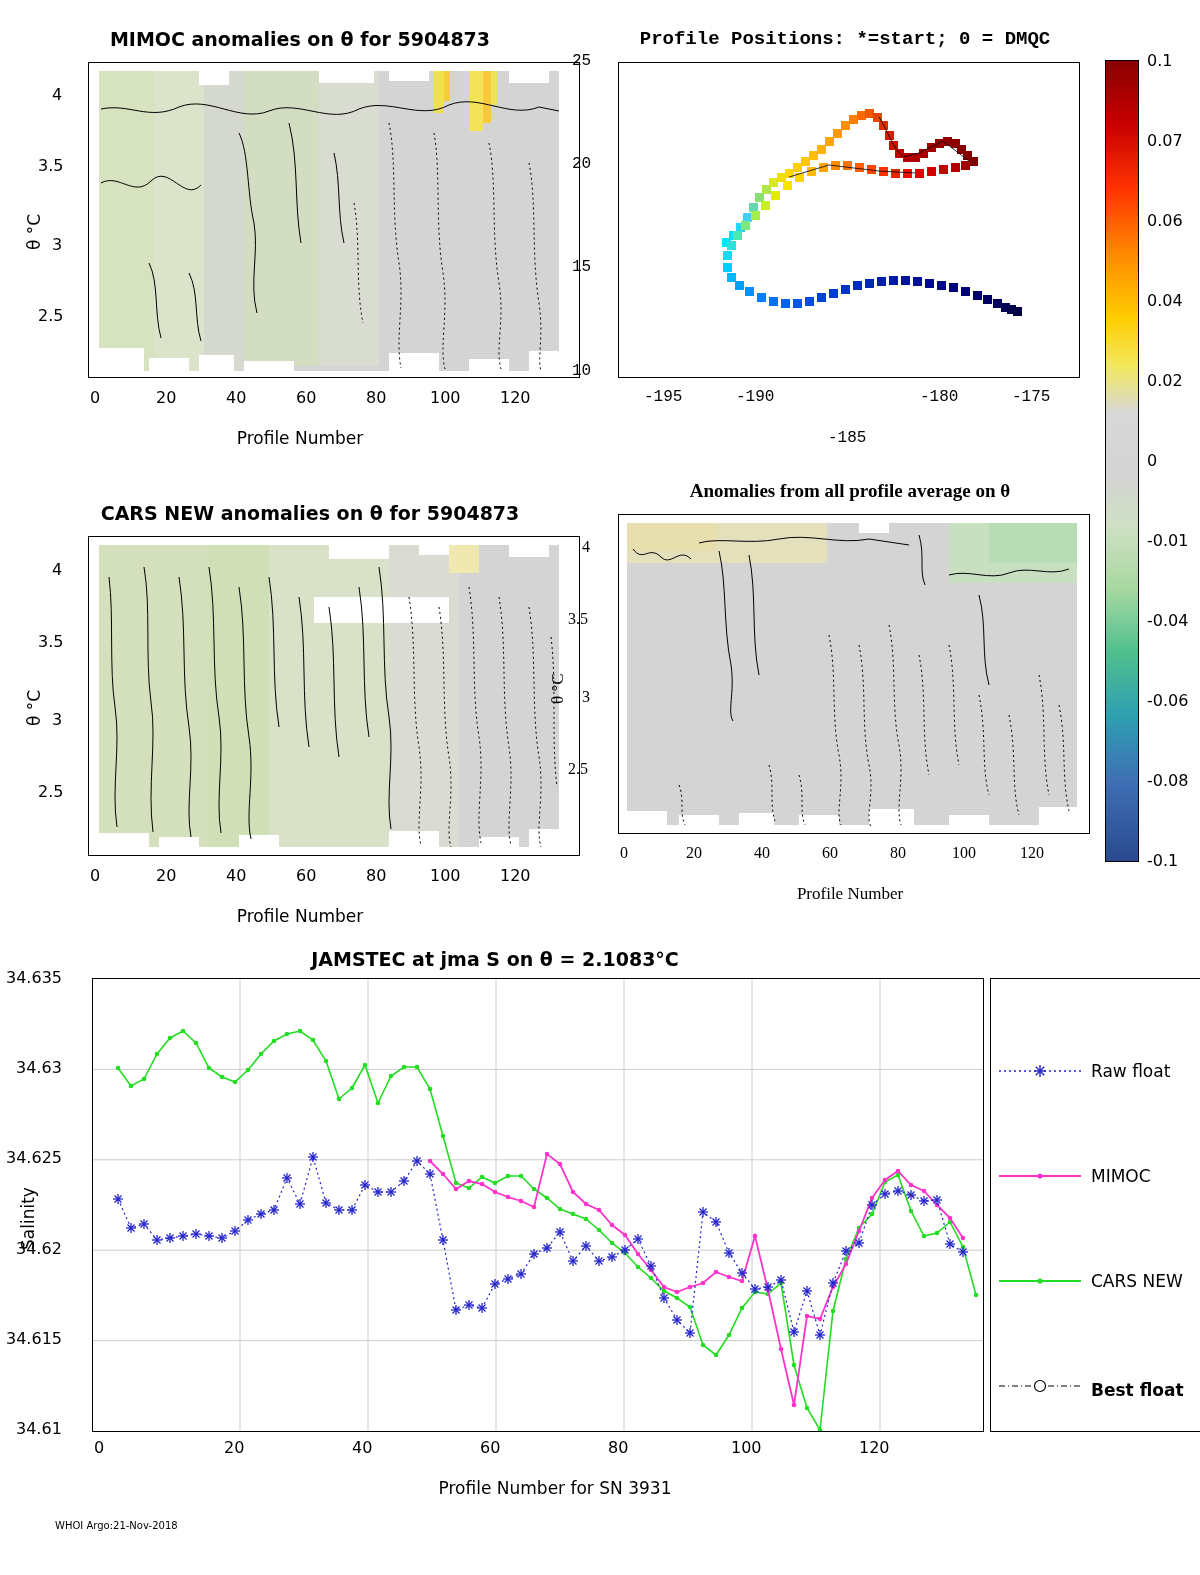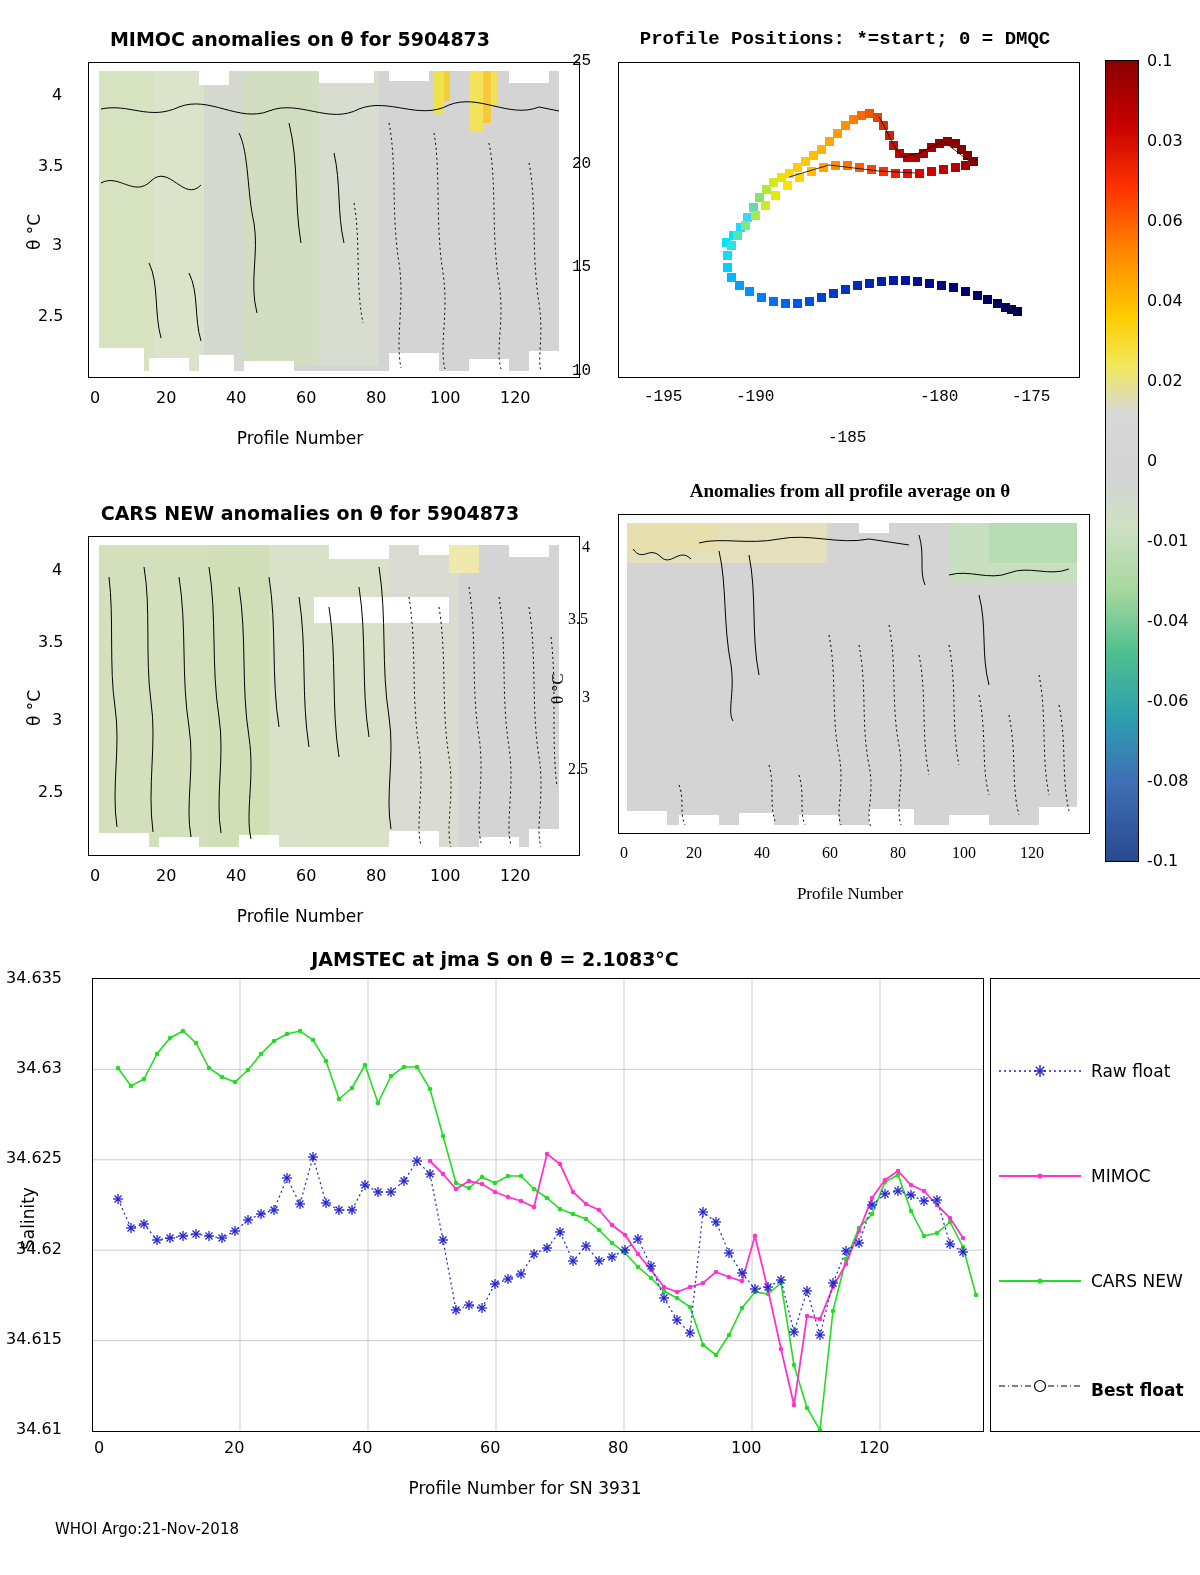--- a/index.html
+++ b/index.html
@@ -4,21 +4,21 @@
 <style>
   html,body{margin:0;padding:0;background:#ffffff;}
   body{width:1200px;height:1575px;position:relative;font-family:"DejaVu Sans",sans-serif;color:#000;}
   .panel{position:absolute;}
   .title{font-weight:bold;font-size:19px;text-align:center;white-space:nowrap;}
   .axis-label{font-size:17px;}
   .tick{font-size:16px;position:absolute;white-space:nowrap;}
   .plotbox{position:absolute;border:1px solid #000;background:#fff;overflow:hidden;}
   svg{display:block;}
   .rot{transform:rotate(-90deg);transform-origin:left top;white-space:nowrap;}
-  .footer{position:absolute;left:55px;top:1520px;font-size:15px;}
+  .footer{position:absolute;left:55px;top:1520px;font-size:10px;}
   .legend-box{position:absolute;border:1px solid #000;background:#fff;}
   .legend-item{position:absolute;font-size:17px;}
 </style>
 </head>
 <body>
 
 <div class="panel" style="left:0;top:0;width:600px;height:470px;">
   <div class="title" style="position:absolute;left:0;top:28px;width:600px;">MIMOC anomalies on θ  for 5904873</div>
   <div class="plotbox" style="left:88px;top:62px;width:490px;height:314px;">
     <svg width="490" height="314" viewBox="0 0 490 314">
@@ -190,21 +190,21 @@
   <div class="tick" style="left:44px;top:388px;">-195</div>
   <div class="tick" style="left:136px;top:388px;">-190</div>
   <div class="tick" style="left:228px;top:388px;margin-top:41px;">-185</div>
   <div class="tick" style="left:320px;top:388px;">-180</div>
   <div class="tick" style="left:412px;top:388px;">-175</div>
 </div>
 
 <div class="panel" style="left:1105px;top:60px;width:95px;height:800px;">
   <div style="position:absolute;left:0;top:0;width:32px;height:800px;border:1px solid #000;background:linear-gradient(to bottom,#8b0000 0%,#c80000 8%,#ff3300 16%,#ff8800 24%,#ffcc00 32%,#f2e85a 38%,#d8d8d8 44%,#d4d4d4 52%,#cfe0c4 58%,#a8d8a0 66%,#4fbf8f 74%,#2e9fb0 82%,#3f6fb5 90%,#2a4a8f 100%);"></div>
   <div class="tick" style="left:42px;top:-9px;">0.1</div>
-  <div class="tick" style="left:42px;top:71px;">0.03</div>
+  <div class="tick" style="left:42px;top:71px;">0.07</div>
   <div class="tick" style="left:42px;top:151px;">0.06</div>
   <div class="tick" style="left:42px;top:231px;">0.04</div>
   <div class="tick" style="left:42px;top:311px;">0.02</div>
   <div class="tick" style="left:42px;top:391px;">0</div>
   <div class="tick" style="left:42px;top:471px;">-0.01</div>
   <div class="tick" style="left:42px;top:551px;">-0.04</div>
   <div class="tick" style="left:42px;top:631px;">-0.06</div>
   <div class="tick" style="left:42px;top:711px;">-0.08</div>
   <div class="tick" style="left:42px;top:791px;">-0.1</div>
 </div>
@@ -877,21 +877,21 @@
   <div class="tick" style="left:16px;top:309px;">34.62</div>
   <div class="tick" style="left:6px;top:399px;">34.615</div>
   <div class="tick" style="left:16px;top:489px;">34.61</div>
   <div class="tick" style="left:94px;top:508px;">0</div>
   <div class="tick" style="left:224px;top:508px;">20</div>
   <div class="tick" style="left:352px;top:508px;">40</div>
   <div class="tick" style="left:480px;top:508px;">60</div>
   <div class="tick" style="left:608px;top:508px;">80</div>
   <div class="tick" style="left:731px;top:508px;">100</div>
   <div class="tick" style="left:859px;top:508px;">120</div>
-  <div class="axis-label" style="position:absolute;left:80px;top:548px;width:890px;text-align:center;">Profile Number for SN 3931</div>
+  <div class="axis-label" style="position:absolute;left:110px;top:548px;width:890px;text-align:center;">Profile Number for SN 3931</div>
   <div class="axis-label rot" style="position:absolute;left:18px;top:320px;">Salinity</div>
 
   <div class="legend-box" style="left:990px;top:48px;width:210px;height:452px;">
     <svg width="90" height="20" viewBox="0 0 90 20" style="position:absolute;left:5px;top:82px;">
       <line x1="3" y1="10" x2="85" y2="10" stroke="#2222cc" stroke-width="1.3" stroke-dasharray="2,3"></line>
       <g stroke="#2222cc" stroke-width="1.4" fill="none" transform="translate(44,10)">
         <line x1="-6" y1="0" x2="6" y2="0"></line>
           <line x1="0" y1="-6" x2="0" y2="6"></line>
         <line x1="-4.2" y1="-4.2" x2="4.2" y2="4.2"></line>
           <line x1="-4.2" y1="4.2" x2="4.2" y2="-4.2"></line>

